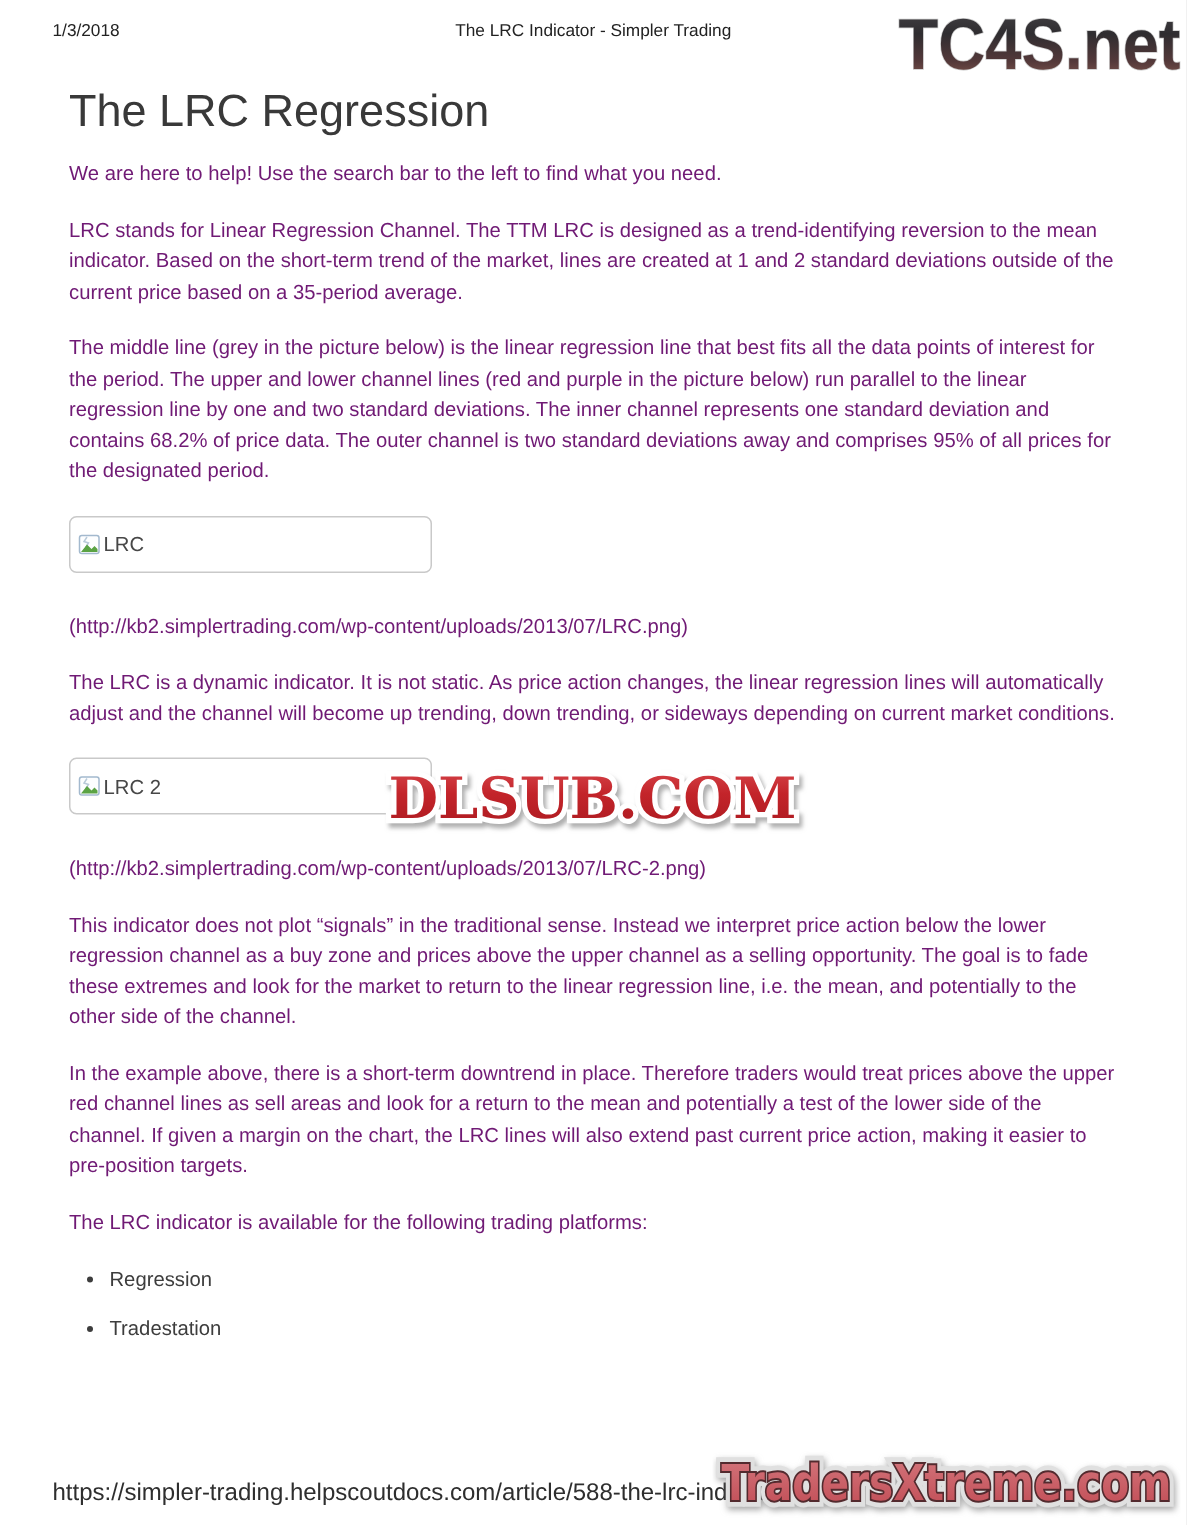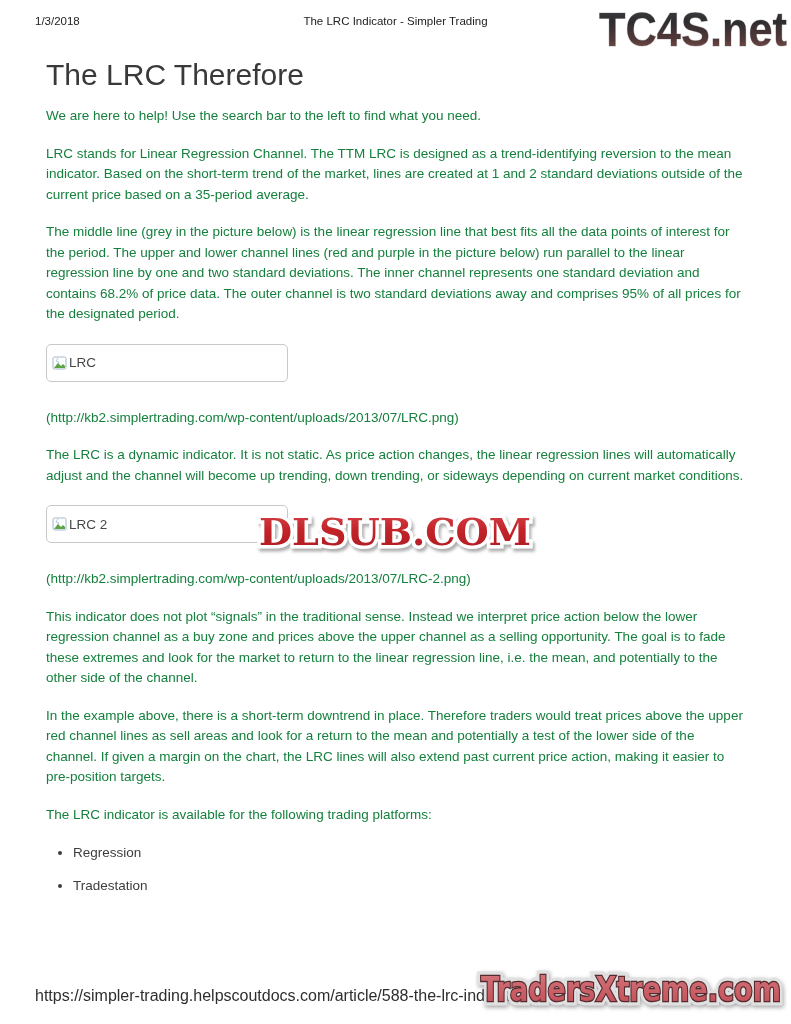--- a/index.html
+++ b/index.html
@@ -39,21 +39,21 @@
     margin-bottom: 14px;
     font-size: 30px;
     font-weight: 400;
     line-height: 34px;
     color: #393939;
   }
   .content p {
     font-size: 13.5px;
     line-height: 20.5px;
     margin-bottom: 17px;
-    color: #15803d;
+    color: #701a75;
   }
   .img-block { margin: 19px 0 26px 0; }
   .broken-img-box {
     width: 242px;
     height: 38px;
     border: 1px solid #c9c9c9;
     border-radius: 5px;
     display: flex;
     align-items: center;
     padding-left: 5px;
@@ -101,21 +101,21 @@
           <stop offset="0.35" stop-color="#2f2d30"></stop>
           <stop offset="0.7" stop-color="#54393a"></stop>
           <stop offset="1" stop-color="#8e5f53"></stop>
         </linearGradient>
       </defs>
       <text x="96" y="43" text-anchor="middle" textLength="188" lengthAdjust="spacingAndGlyphs" font-family="'Liberation Sans', sans-serif" font-weight="bold" font-size="48" fill="url(#tcGrad)" stroke="#c9c9c9" stroke-width="1" paint-order="stroke">TC4S.net</text>
     </svg>
   </div>
 
   <div class="content">
-    <h1 class="article-title">The LRC Therefore</h1>
+    <h1 class="article-title">The LRC Regression</h1>
 
     <p>We are here to help! Use the search bar to the left to find what you need.</p>
     <p>LRC stands for Linear Regression Channel. The TTM LRC is designed as a trend-identifying reversion to the mean indicator. Based on the short-term trend of the market, lines are created at 1 and 2 standard deviations outside of the current price based on a 35-period average.</p>
     <p>The middle line (grey in the picture below) is the linear regression line that best fits all the data points of interest for the period. The upper and lower channel lines (red and purple in the picture below) run parallel to the linear regression line by one and two standard deviations. The inner channel represents one standard deviation and contains 68.2% of price data. The outer channel is two standard deviations away and comprises 95% of all prices for the designated period.</p>
 
     <div class="img-block">
       <div class="broken-img-box">
         <svg width="16" height="16" viewBox="0 0 16 16">
           <rect x="1" y="2" width="13" height="12" rx="1.5" fill="#fdfeff" stroke="#a3b9ce"></rect>
           <path d="M6 3 L4 6 L7 7 L5 10" stroke="#b9cad9" stroke-width="1" fill="none"></path>

